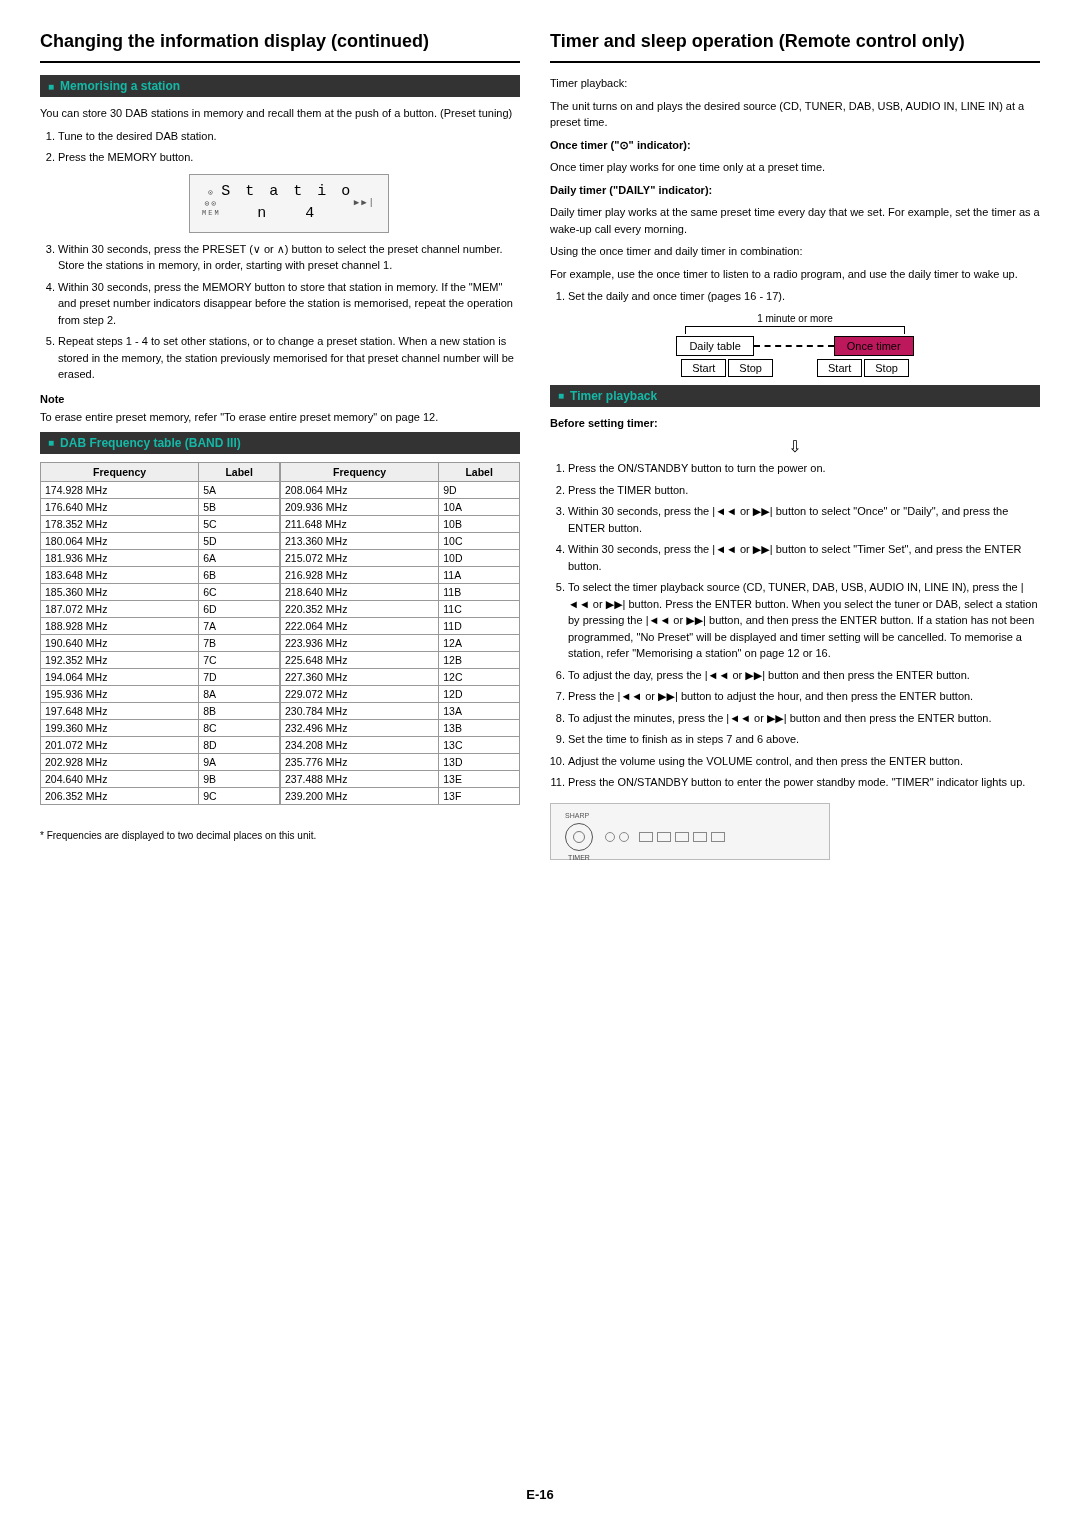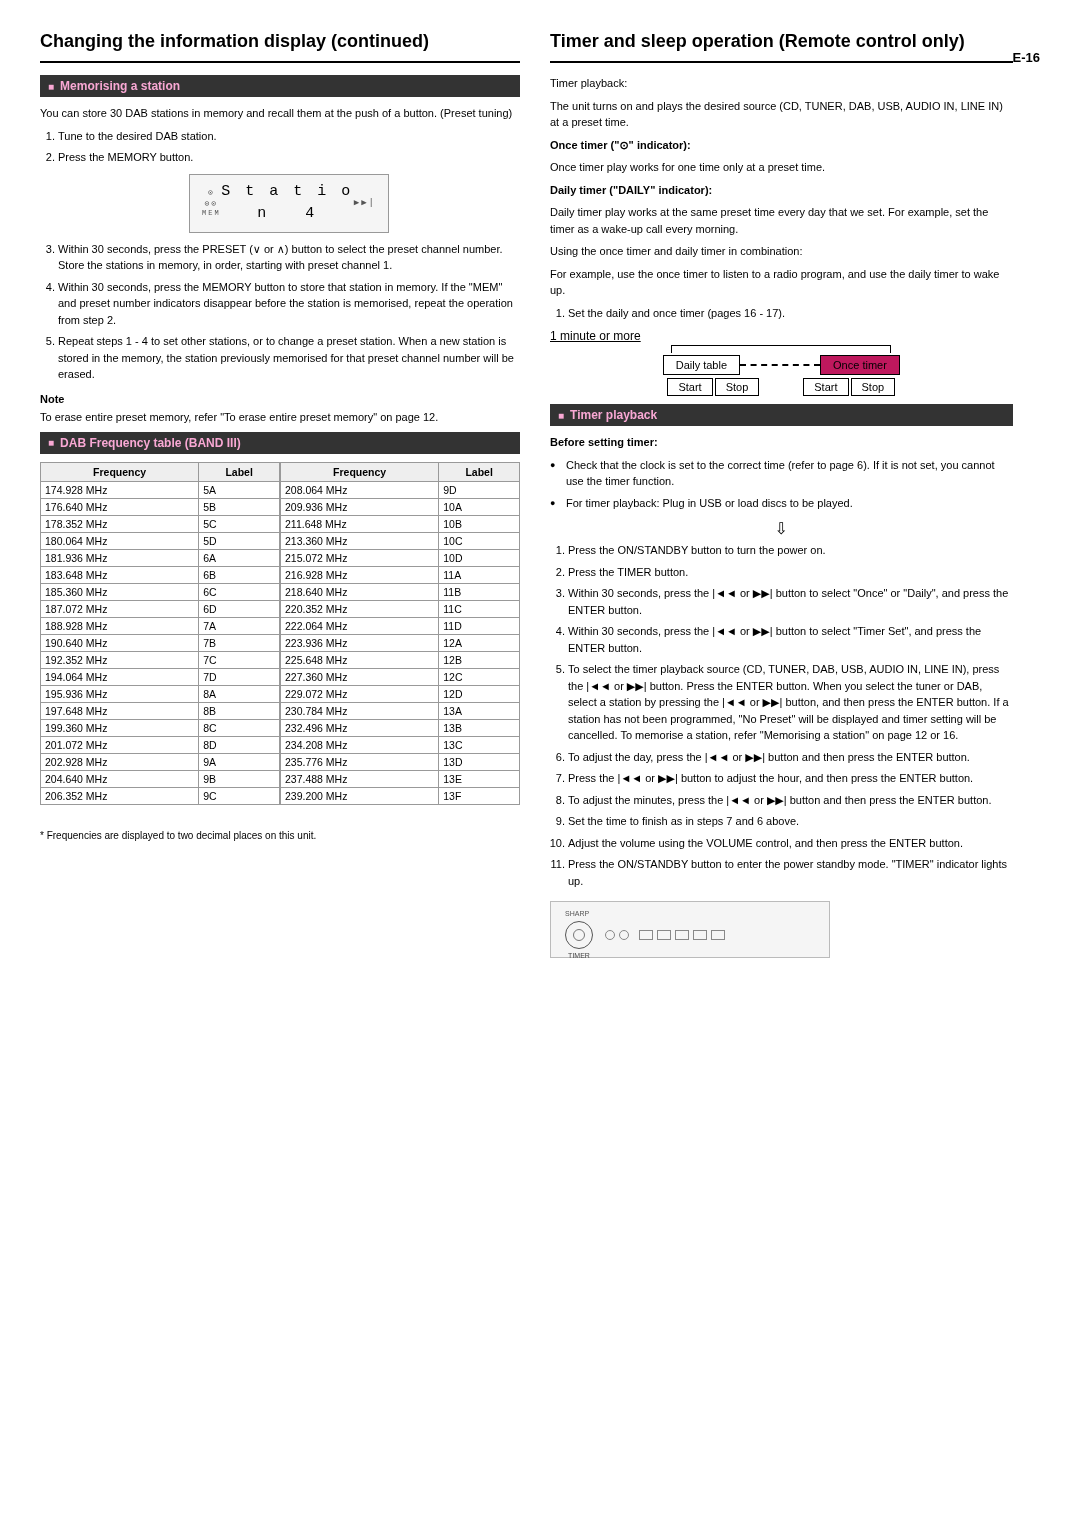--- a/index.html
+++ b/index.html
@@ -9,21 +9,21 @@
       background: #fff;
       color: #000;
       width: 1080px;
       min-height: 1532px;
     }
     .page {
       width: 1080px;
       min-height: 1532px;
       padding: 30px 40px 30px 40px;
       display: flex;
-      flex-direction: row;
+      flex-direction: column;
     }
     .two-col {
       display: flex;
       gap: 30px;
       flex: 1;
     }
     .left-col {
       width: 480px;
       flex-shrink: 0;
     }
@@ -35,21 +35,21 @@
       font-weight: bold;
       margin-bottom: 8px;
       line-height: 1.3;
     }
     .section-divider {
       border-top: 2px solid #000;
       margin-bottom: 12px;
     }
     .section-header {
       background: #333;
-      color: #f9a8d4;
+      color: #14b8a6;
       padding: 4px 8px;
       font-weight: bold;
       font-size: 12px;
       margin-bottom: 8px;
       display: flex;
       align-items: center;
       gap: 6px;
     }
     .section-header::before {
       content: '■';
@@ -145,24 +145,24 @@
     }
     .down-arrow {
       text-align: center;
       font-size: 16px;
       margin: 4px 0;
     }
     .timer-diagram-container {
       margin: 8px 0;
     }
     .one-minute-label {
-      font-size: 12px;
+      text-align: center;
+      font-size: 10px;
       margin-bottom: 2px;
       position: relative;
-      text-decoration: underline;
     }
   </style>
 </head>
 <body>
 
 <div class="page">
   <div class="two-col">
 
     <div class="left-col">
       <h1>Changing the information display (continued)</h1>
@@ -444,28 +444,20 @@
             <span>Stop</span>
           </div>
         </div>
       </div>
 
       <div class="section-header">
         <span>Timer playback</span>
       </div>
 
       <p class="bold">Before setting timer:</p>
-      <ul class="bullet-list">
-        <li>
-          <span>Check that the clock is set to the correct time (refer to page 6). If it is not set, you cannot use the timer function.</span>
-        </li>
-        <li>
-          <span>For timer playback: Plug in USB or load discs to be played.</span>
-        </li>
-      </ul>
 
       <div class="down-arrow">⇩</div>
 
       <ol>
         <li><span>Press the ON/STANDBY button to turn the power on.</span></li>
         <li><span>Press the TIMER button.</span></li>
         <li><span>Within 30 seconds, press the |◄◄ or ▶▶| button to select "Once" or "Daily", and press the ENTER button.</span></li>
         <li><span>Within 30 seconds, press the |◄◄ or ▶▶| button to select "Timer Set", and press the ENTER button.</span></li>
         <li><span>To select the timer playback source (CD, TUNER, DAB, USB, AUDIO IN, LINE IN), press the |◄◄ or ▶▶| button. Press the ENTER button.
 When you select the tuner or DAB, select a station by pressing the |◄◄ or ▶▶| button, and then press the ENTER button. If a station has not been programmed, "No Preset" will be displayed and timer setting will be cancelled. To memorise a station, refer "Memorising a station" on page 12 or 16.</span></li>

